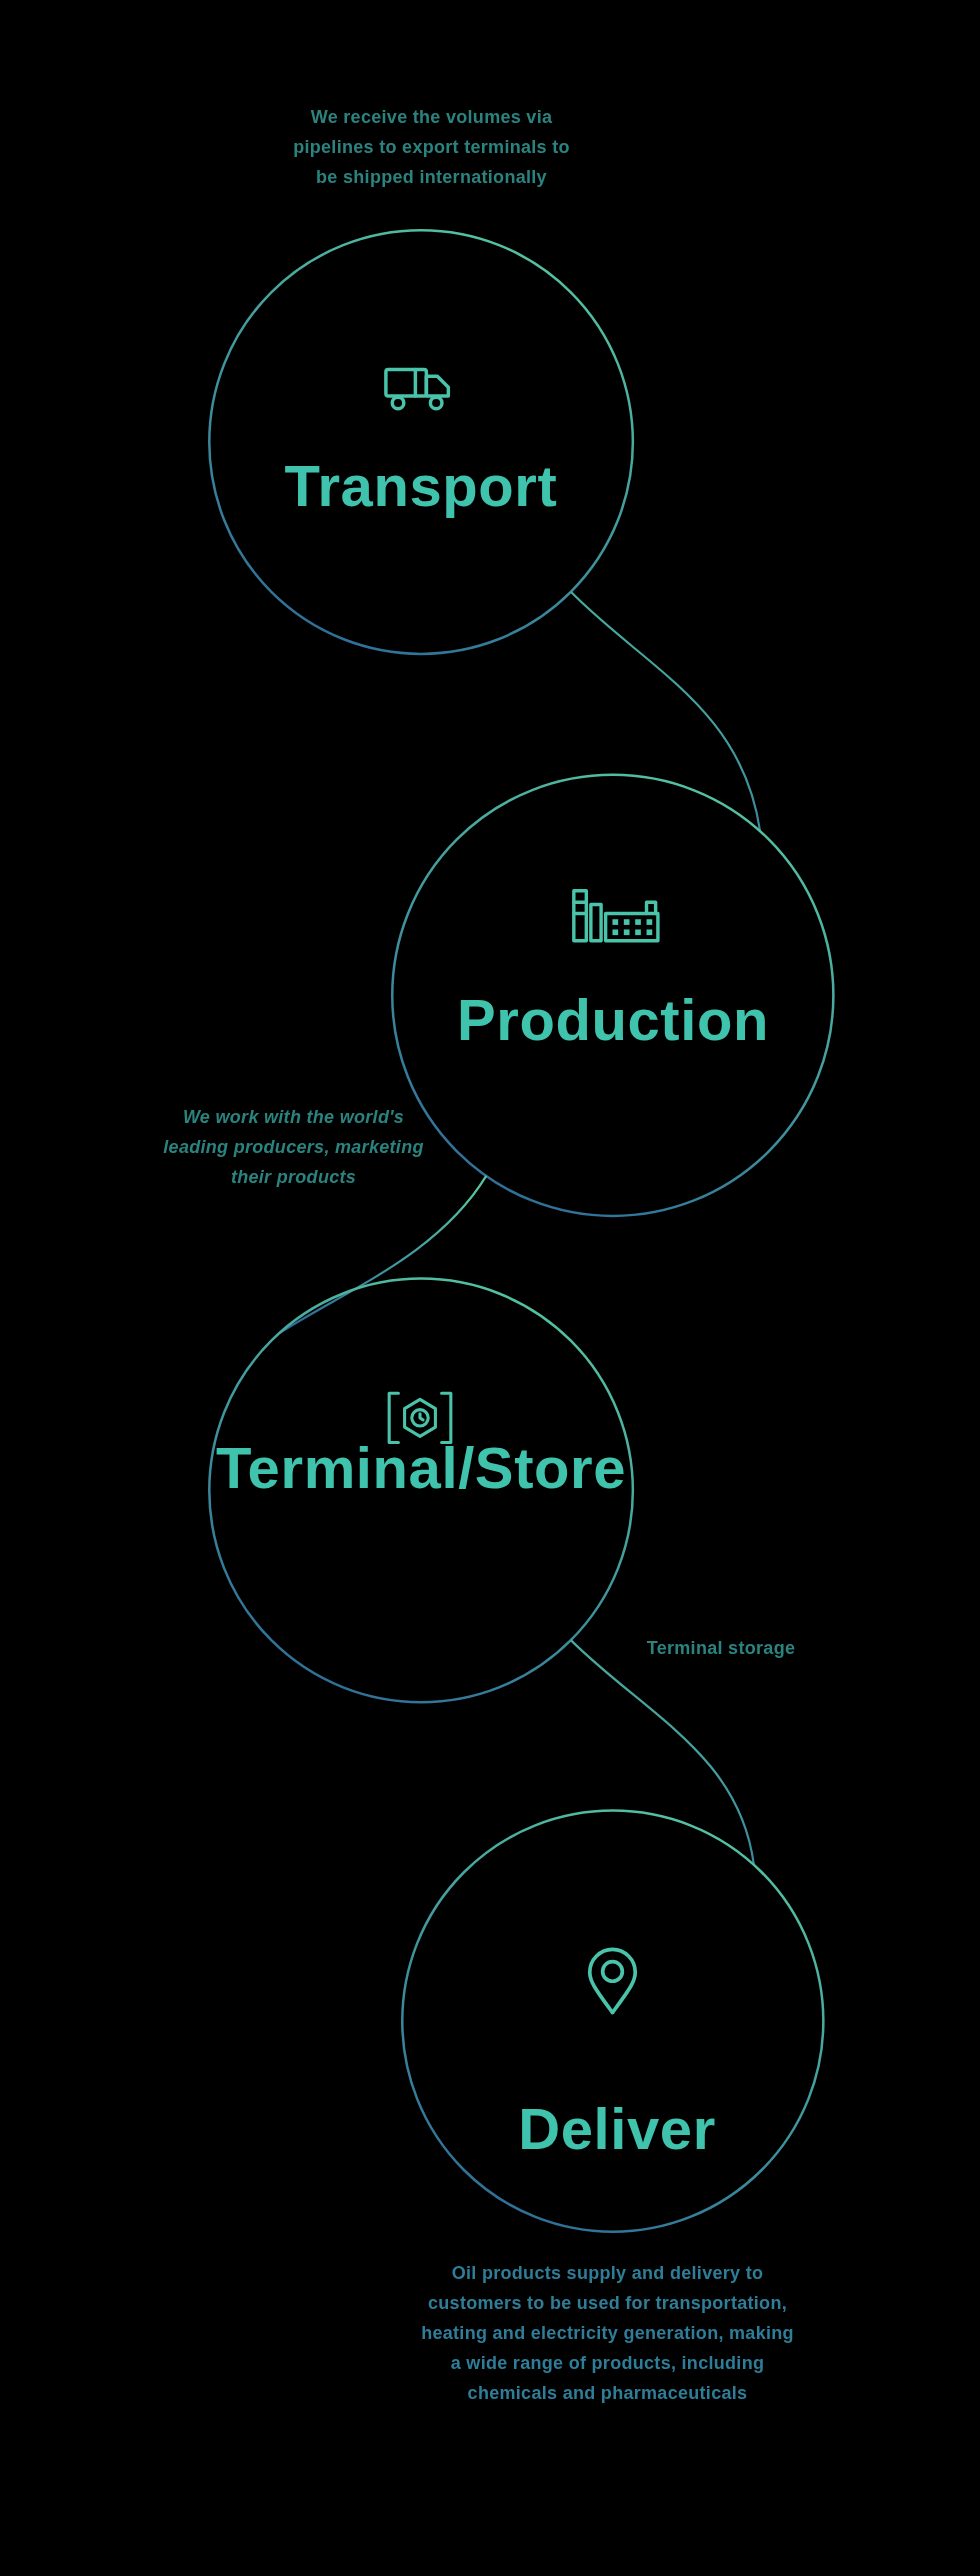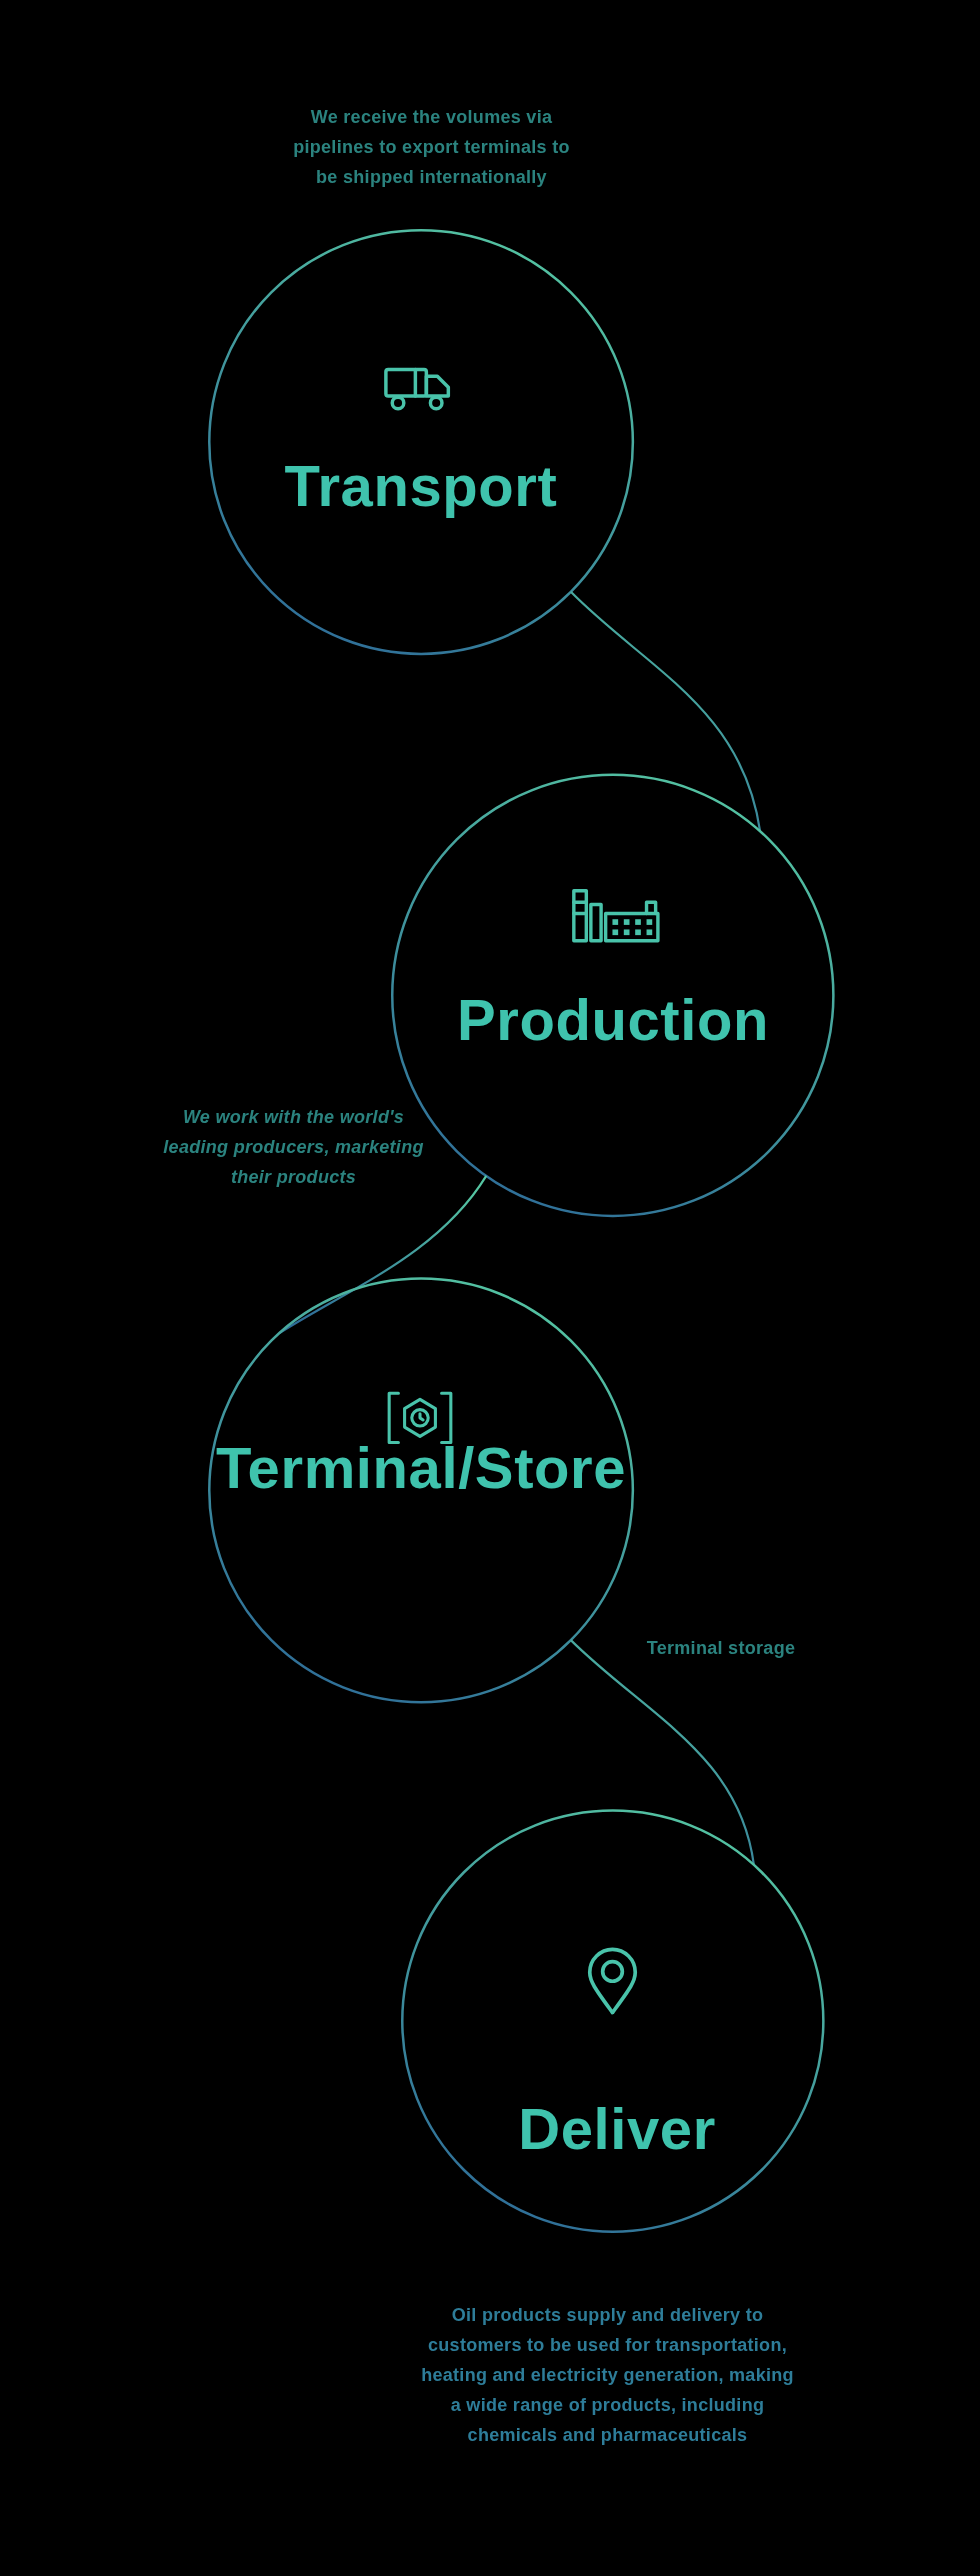--- a/index.html
+++ b/index.html
@@ -36,21 +36,21 @@
     font-weight: bold;
     text-align: center;
     white-space: pre-line;
     letter-spacing: 0.3px;
   }
   .caption.cap-4 { color: var(--color-caption_alt, #2E7D99); }
 
   .cap-1 { left: 206px;  top: 102px;  width: 451px; }
   .cap-2 { left: 68px;  top: 1102px; width: 451px; font-style: italic; }
   .cap-3 { left: 558px;  top: 1633px; width: 326px; }
-  .cap-4 { left: 313px;  top: 2258px; width: 589px; margin-top: 42px; }
+  .cap-4 { left: 313px;  top: 2258px; width: 589px; }
 
   .label {
     position: absolute;
     width: 564px;
     color: var(--color-label, #3FC3AD);
     font-size: 58px;
     line-height: 50px;
     font-weight: bold;
     letter-spacing: 0.6px;
     text-align: center;

